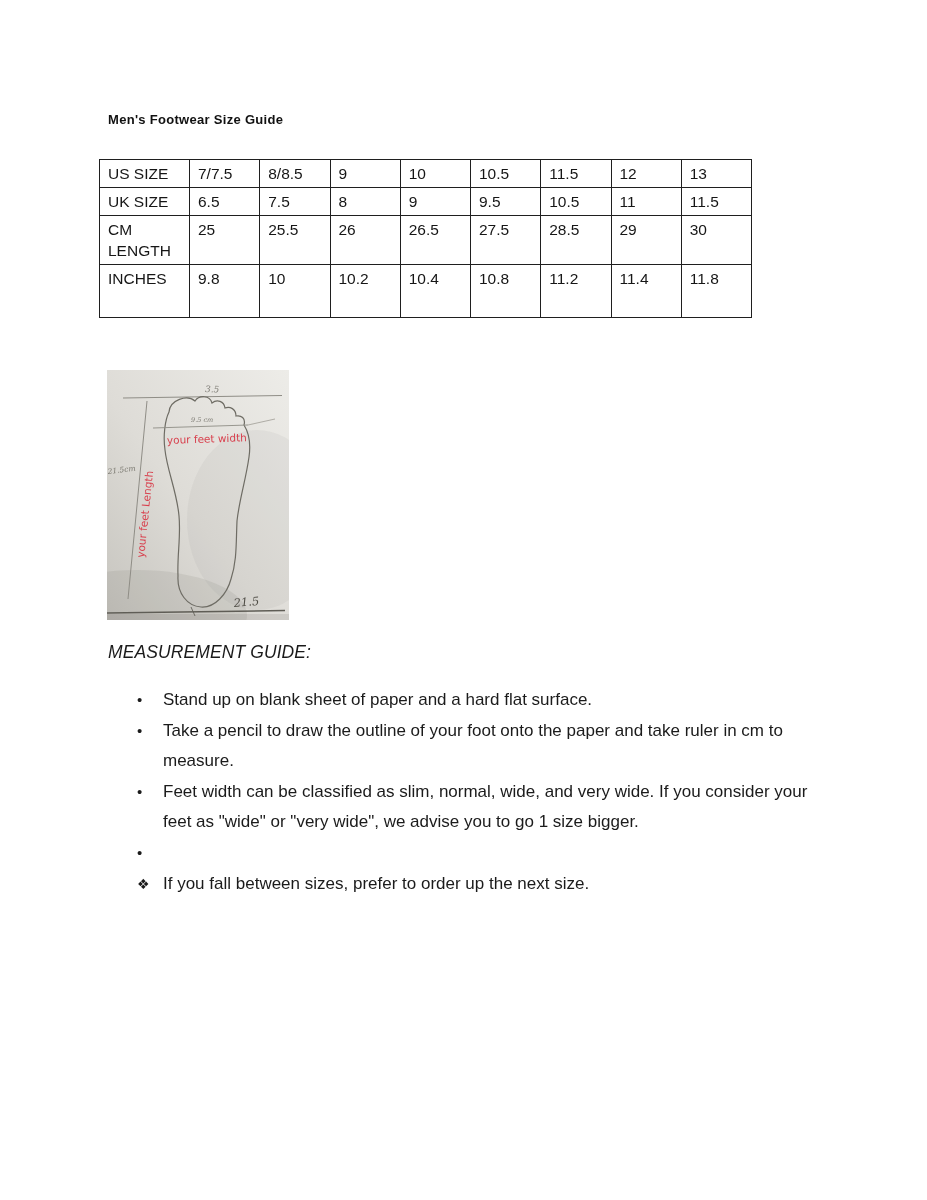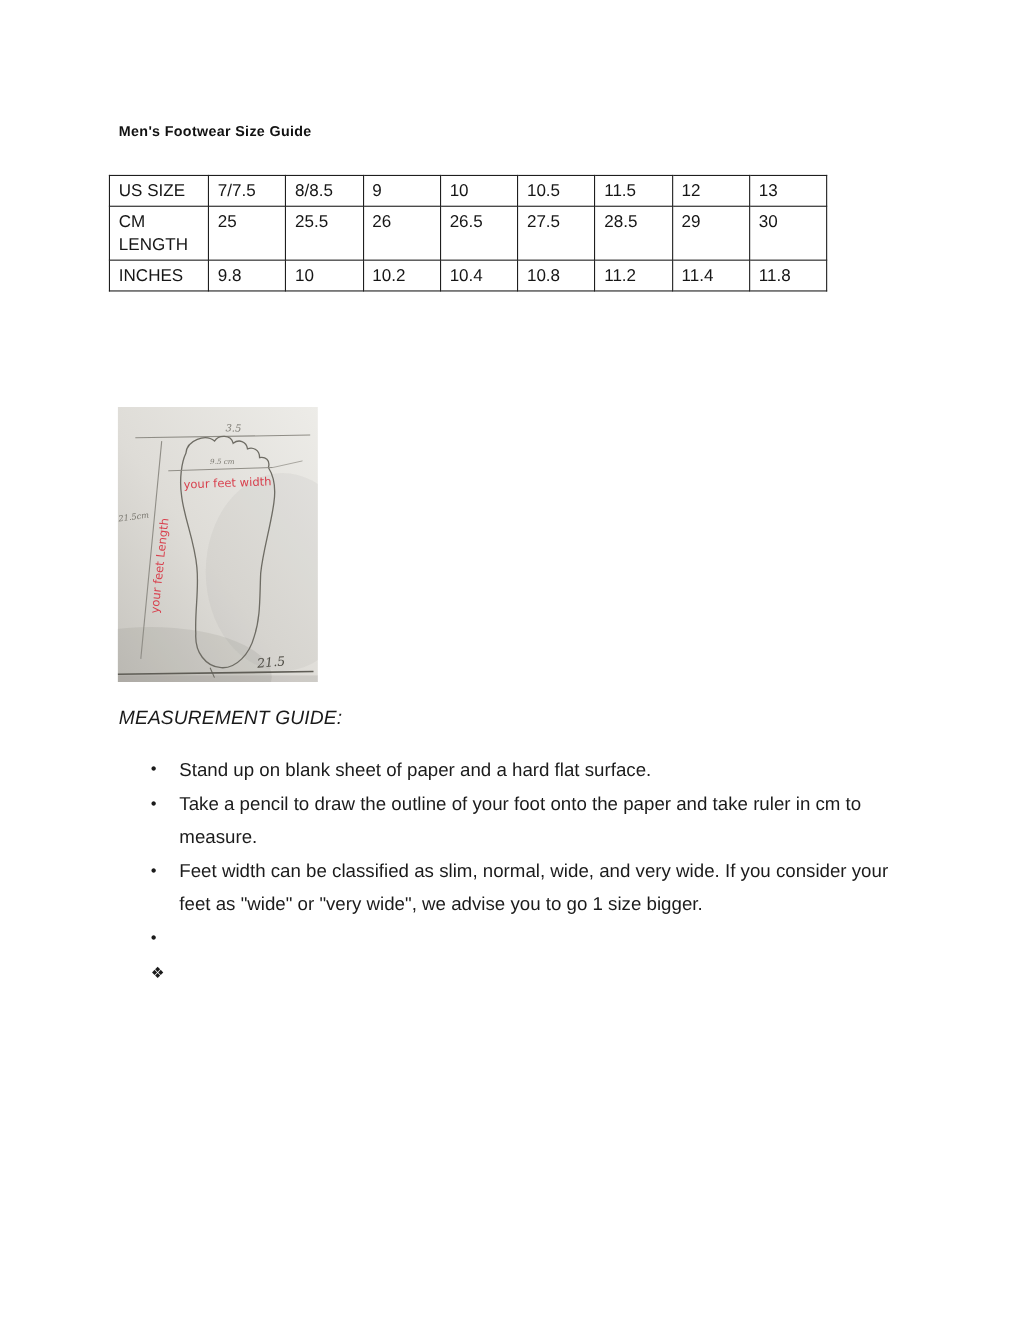--- a/index.html
+++ b/index.html
@@ -78,20 +78,31 @@
       <tr>
         <td>US SIZE</td>
         <td>7/7.5</td>
         <td>8/8.5</td>
         <td>9</td>
         <td>10</td>
         <td>10.5</td>
         <td>11.5</td>
         <td>12</td>
         <td>13</td>
+      </tr>
+      <tr>
+        <td>UK SIZE</td>
+        <td>6.5</td>
+        <td>7.5</td>
+        <td>8</td>
+        <td>9</td>
+        <td>9.5</td>
+        <td>10.5</td>
+        <td>11</td>
+        <td>11.5</td>
       </tr>
       <tr>
         <td>CM LENGTH</td>
         <td>25</td>
         <td>25.5</td>
         <td>26</td>
         <td>26.5</td>
         <td>27.5</td>
         <td>28.5</td>
         <td>29</td>
@@ -172,14 +183,15 @@
       <div class="li">
         <span class="bullet">•</span>
         <span class="li-text">Feet width can be classified as slim, normal, wide, and very wide. If you consider your feet as "wide" or "very wide", we advise you to go 1 size bigger.</span>
       </div>
       <div class="li">
         <span class="bullet">•</span>
       </div>
     </div>
   <div class="li">
     <span class="bullet diamond">❖</span>
+    <span class="li-text">If you fall between sizes, prefer to order up the next size.</span>
   </div>
 </div>
 
 </body></html>

